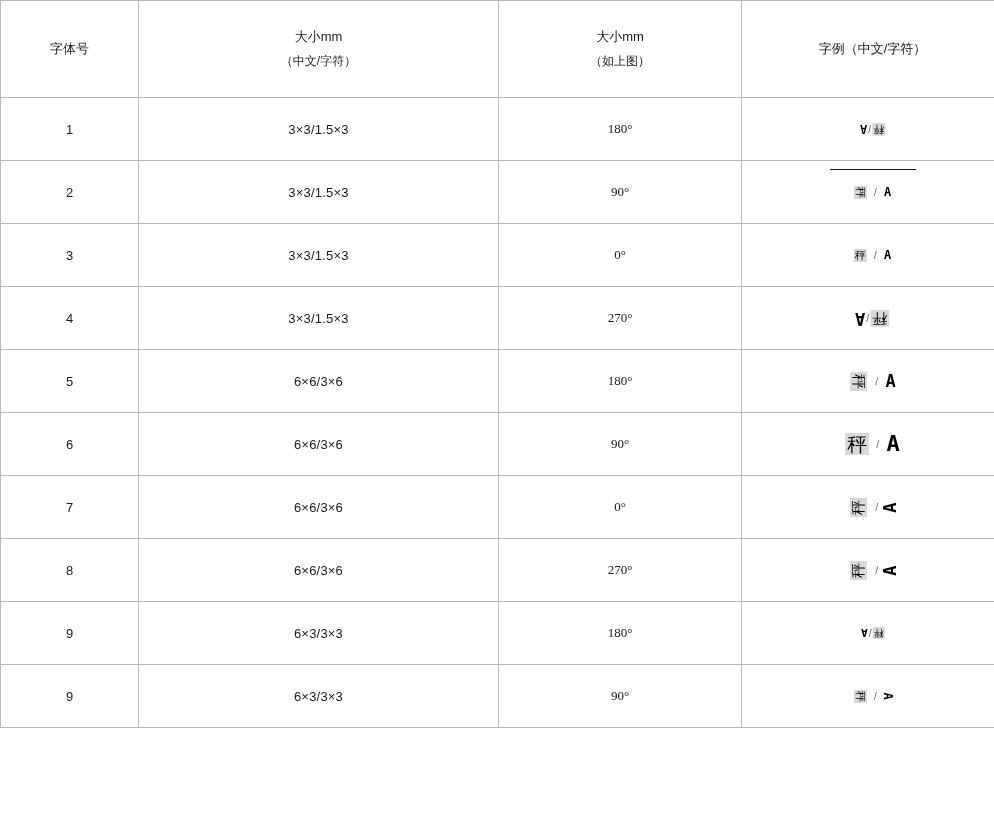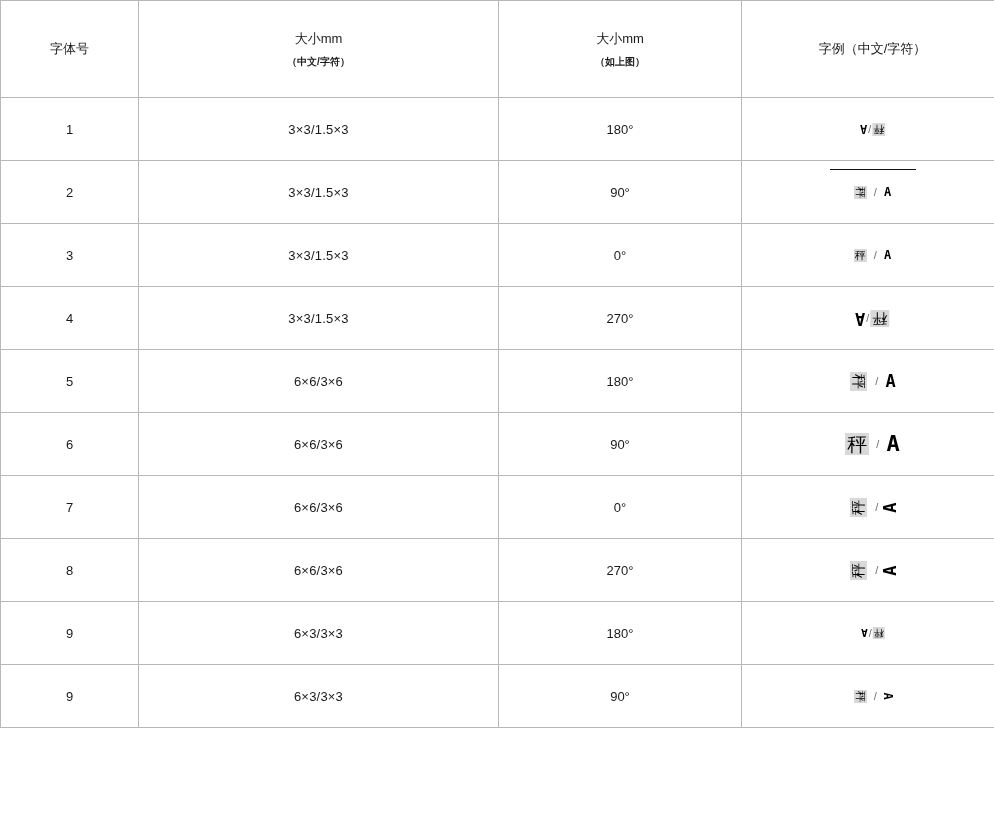--- a/index.html
+++ b/index.html
@@ -44,32 +44,32 @@
     height: 96px;
     font-weight: normal;
     line-height: 1.9;
   }
   table.spec-table thead th .hdr-l1 {
     display: block;
     font-weight: normal;
   }
   table.spec-table thead th .hdr-l2 {
     display: block;
-    font-weight: bold;
-    font-size: 10px;
+    font-weight: normal;
+    font-size: 12px;
   }
   table.spec-table thead th.first-col {
     font-size: 13px;
   }
   table.spec-table tbody td {
     height: 62px;
   }
   .cell-idx { font-size: 13px; }
   .cell-size { font-size: 13px; letter-spacing: 0.2px; margin-left: 16px; }
-  .cell-angle { font-size: 13px; }
+  .cell-angle { font-size: 13px; font-family: Liberation Serif, serif; }
 
   
   .sample-wrap {
     display: flex;
     align-items: center;
     justify-content: center;
     gap: 6px;
     height: 100%;
     width: 100%;
   }

